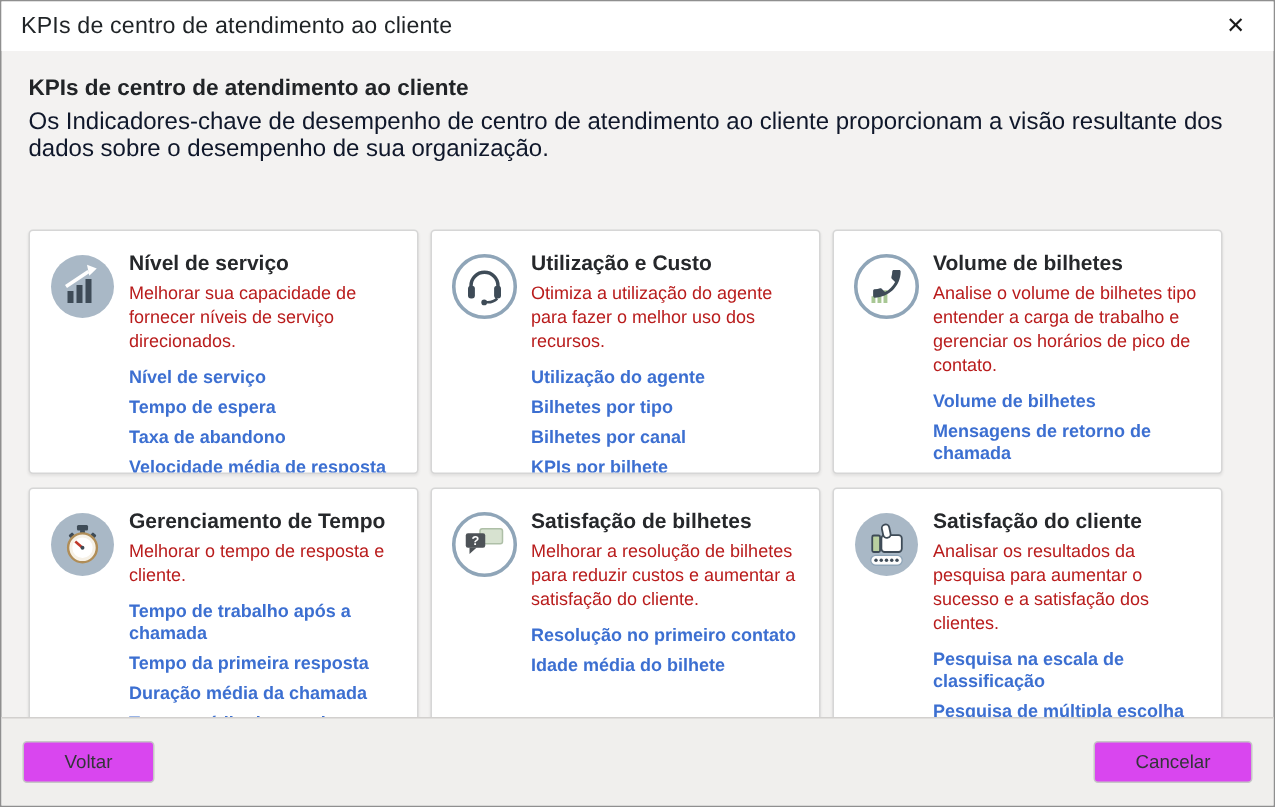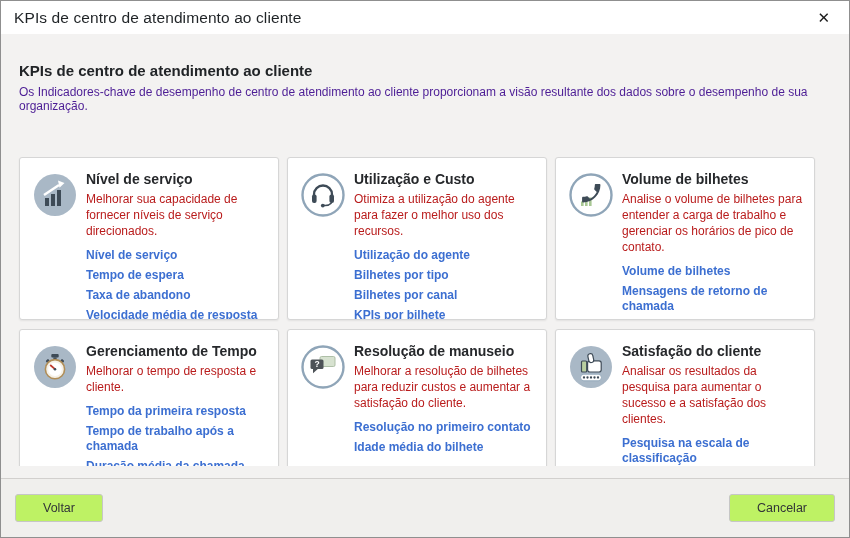--- a/index.html
+++ b/index.html
@@ -1,36 +1,36 @@
 <!DOCTYPE html>
 <html><head>
 <meta charset="utf-8">
 <style>
   * { margin:0; padding:0; box-sizing:border-box; }
   html,body { width:850px; height:538px; font-family:"Liberation Sans", sans-serif; }
-  .dialog { width:850px; height:538px; border:1px solid #8f8f8f; display:flex; flex-direction:column; background:#f3f2f1;gap:12px; }
+  .dialog { width:850px; height:538px; border:1px solid #8f8f8f; display:flex; flex-direction:column; background:#f3f2f1; }
 
   .titlebar { height:33px; background:#ffffff; display:flex; align-items:center; padding:0 13px; flex:0 0 auto; }
   .titlebar-title { font-size:15.5px; color:#1f2326; letter-spacing:.1px; }
   .close-btn { margin-left:auto; background:none; border:none; font-size:15px; color:#1a1a1a; cursor:pointer; padding:2px 6px; line-height:1; font-family:"Liberation Sans", sans-serif; }
 
   .content { flex:1 1 auto; padding:16px 18px 0 18px; overflow:hidden; }
   .intro-heading { font-size:15px; font-weight:bold; color:#212427; margin-bottom:6px; }
-  .intro-desc { font-size:12px; color:#4c1d95; margin-bottom:13px; }
+  .intro-desc { font-size:16px; color:#0f172a; margin-bottom:13px; }
 
   .card-grid { display:grid; grid-template-columns:260px 260px 260px; grid-template-rows:163px 163px; column-gap:8px; row-gap:9px;margin-top:44px; }
   .card { background:#ffffff; border:1px solid #d6d6d6; border-radius:3px; box-shadow:0 1px 2px rgba(0,0,0,0.07); padding:13px 10px 10px 10px; display:flex; overflow:hidden; }
   .card-icon { flex:0 0 44px; width:44px; height:44px; margin:2px 9px 0 3px; }
   .card-body { flex:1 1 auto; min-width:0; }
   .card-title { font-size:14px; font-weight:bold; color:#26282b; margin-bottom:4px; }
   .card-desc { font-size:12px; line-height:16px; color:#b91c1c; margin-bottom:9px; }
   .kpi-link { display:block; font-size:12px; line-height:15px; font-weight:bold; color:#3c6fd1; text-decoration:none; margin-bottom:5px; cursor:pointer; }
 
   .footer { flex:0 0 59px; background:#f0efed; border-top:1px solid #d2d0ce; display:flex; align-items:center; justify-content:space-between; padding:0 14px; }
-  .btn { background:#bef264; border:1px solid #c6c6c6; border-radius:3px; font-size:12.5px; color:#323538; padding:6px 27px; cursor:pointer; font-family:"Liberation Sans", sans-serif; }
+  .btn { background:#d946ef; border:1px solid #c6c6c6; border-radius:3px; font-size:12.5px; color:#323538; padding:6px 27px; cursor:pointer; font-family:"Liberation Sans", sans-serif; }
 </style>
 </head>
 <body>
 
 <div class="dialog">
 
   <div class="titlebar">
     <span class="titlebar-title">KPIs de centro de atendimento ao cliente</span>
     <button class="close-btn">✕</button>
   </div>
@@ -88,21 +88,21 @@
           <svg viewBox="0 0 44 44" width="44" height="44">
             <circle cx="22" cy="22" r="20.5" fill="#ffffff" stroke="#8fa5b8" stroke-width="2.4"></circle>
             <rect x="12" y="28.5" width="2.6" height="4.5" fill="#a8c794"></rect>
             <rect x="16" y="26.5" width="2.6" height="6.5" fill="#a8c794"></rect>
             <rect x="20" y="24.5" width="2.6" height="8.5" fill="#a8c794"></rect>
             <path transform="translate(34.5,8) scale(-1.02,1.02)" d="M6.62 10.79c1.44 2.83 3.76 5.14 6.59 6.59l2.2-2.2c.27-.27.67-.36 1.02-.24 1.12.37 2.33.57 3.57.57.55 0 1 .45 1 1V20c0 .55-.45 1-1 1-9.39 0-17-7.61-17-17 0-.55.45-1 1-1h3.5c.55 0 1 .45 1 1 0 1.25.2 2.45.57 3.57.11.35.03.74-.25 1.02l-2.2 2.2z" fill="#3e4b57"></path>
           </svg>
         </span>
         <div class="card-body">
           <div class="card-title">Volume de bilhetes</div>
-          <div class="card-desc">Analise o volume de bilhetes para entender a carga de trabalho e gerenciar os horários de pico de contato.</div>
+          <div class="card-desc">Analise o volume de bilhetes tipo entender a carga de trabalho e gerenciar os horários de pico de contato.</div>
           <a class="kpi-link">Volume de bilhetes</a>
           <a class="kpi-link">Mensagens de retorno de chamada</a>
           <a class="kpi-link">Tráfego de horário de pico</a>
         </div>
       </div>
 
       <div class="card">
         <span class="card-icon">
           <svg viewBox="0 0 44 44" width="44" height="44">
             <circle cx="22" cy="22" r="21" fill="#a9b8c6"></circle>
@@ -112,39 +112,39 @@
             <rect x="27.6" y="14.6" width="3.4" height="2.6" rx="0.8" fill="#3e4b57" transform="rotate(42 29.3 15.9)"></rect>
             <circle cx="22" cy="24.2" r="9.6" fill="#f6f1e7" stroke="#b08d57" stroke-width="1.6"></circle>
             <circle cx="22" cy="24.2" r="6.8" fill="#ffffff"></circle>
             <line x1="22" y1="24.2" x2="17.2" y2="20" stroke="#c0392b" stroke-width="1.7"></line>
             <circle cx="22" cy="24.2" r="1.3" fill="#3e4b57"></circle>
           </svg>
         </span>
         <div class="card-body">
           <div class="card-title">Gerenciamento de Tempo</div>
           <div class="card-desc">Melhorar o tempo de resposta e cliente.</div>
+          <a class="kpi-link">Tempo de trabalho após a chamada</a>
           <a class="kpi-link">Tempo da primeira resposta</a>
-          <a class="kpi-link">Tempo de trabalho após a chamada</a>
           <a class="kpi-link">Duração média da chamada</a>
           <a class="kpi-link">Tempo médio de tratativa</a>
         </div>
       </div>
 
       <div class="card">
         <span class="card-icon">
           <svg viewBox="0 0 44 44" width="44" height="44">
             <circle cx="22" cy="22" r="20.5" fill="#ffffff" stroke="#8fa5b8" stroke-width="2.4"></circle>
             <rect x="19" y="11.5" width="15" height="10" rx="1.5" fill="#d7e2d0" stroke="#aebfa7" stroke-width="1"></rect>
             <rect x="9.5" y="14.5" width="13" height="9.6" rx="1.5" fill="#4d5257"></rect>
             <path d="M12 24 v4.3 l4.8 -4.3 z" fill="#4d5257"></path>
             <text x="16" y="22.3" font-size="8.5" font-weight="bold" fill="#ffffff" text-anchor="middle" font-family="'Liberation Sans',sans-serif">?</text>
           </svg>
         </span>
         <div class="card-body">
-          <div class="card-title">Resolução de manuseio</div>
+          <div class="card-title">Satisfação de bilhetes</div>
           <div class="card-desc">Melhorar a resolução de bilhetes para reduzir custos e aumentar a satisfação do cliente.</div>
           <a class="kpi-link">Resolução no primeiro contato</a>
           <a class="kpi-link">Idade média do bilhete</a>
         </div>
       </div>
 
       <div class="card">
         <span class="card-icon">
           <svg viewBox="0 0 44 44" width="44" height="44">
             <circle cx="22" cy="22" r="21" fill="#a9b8c6"></circle>

